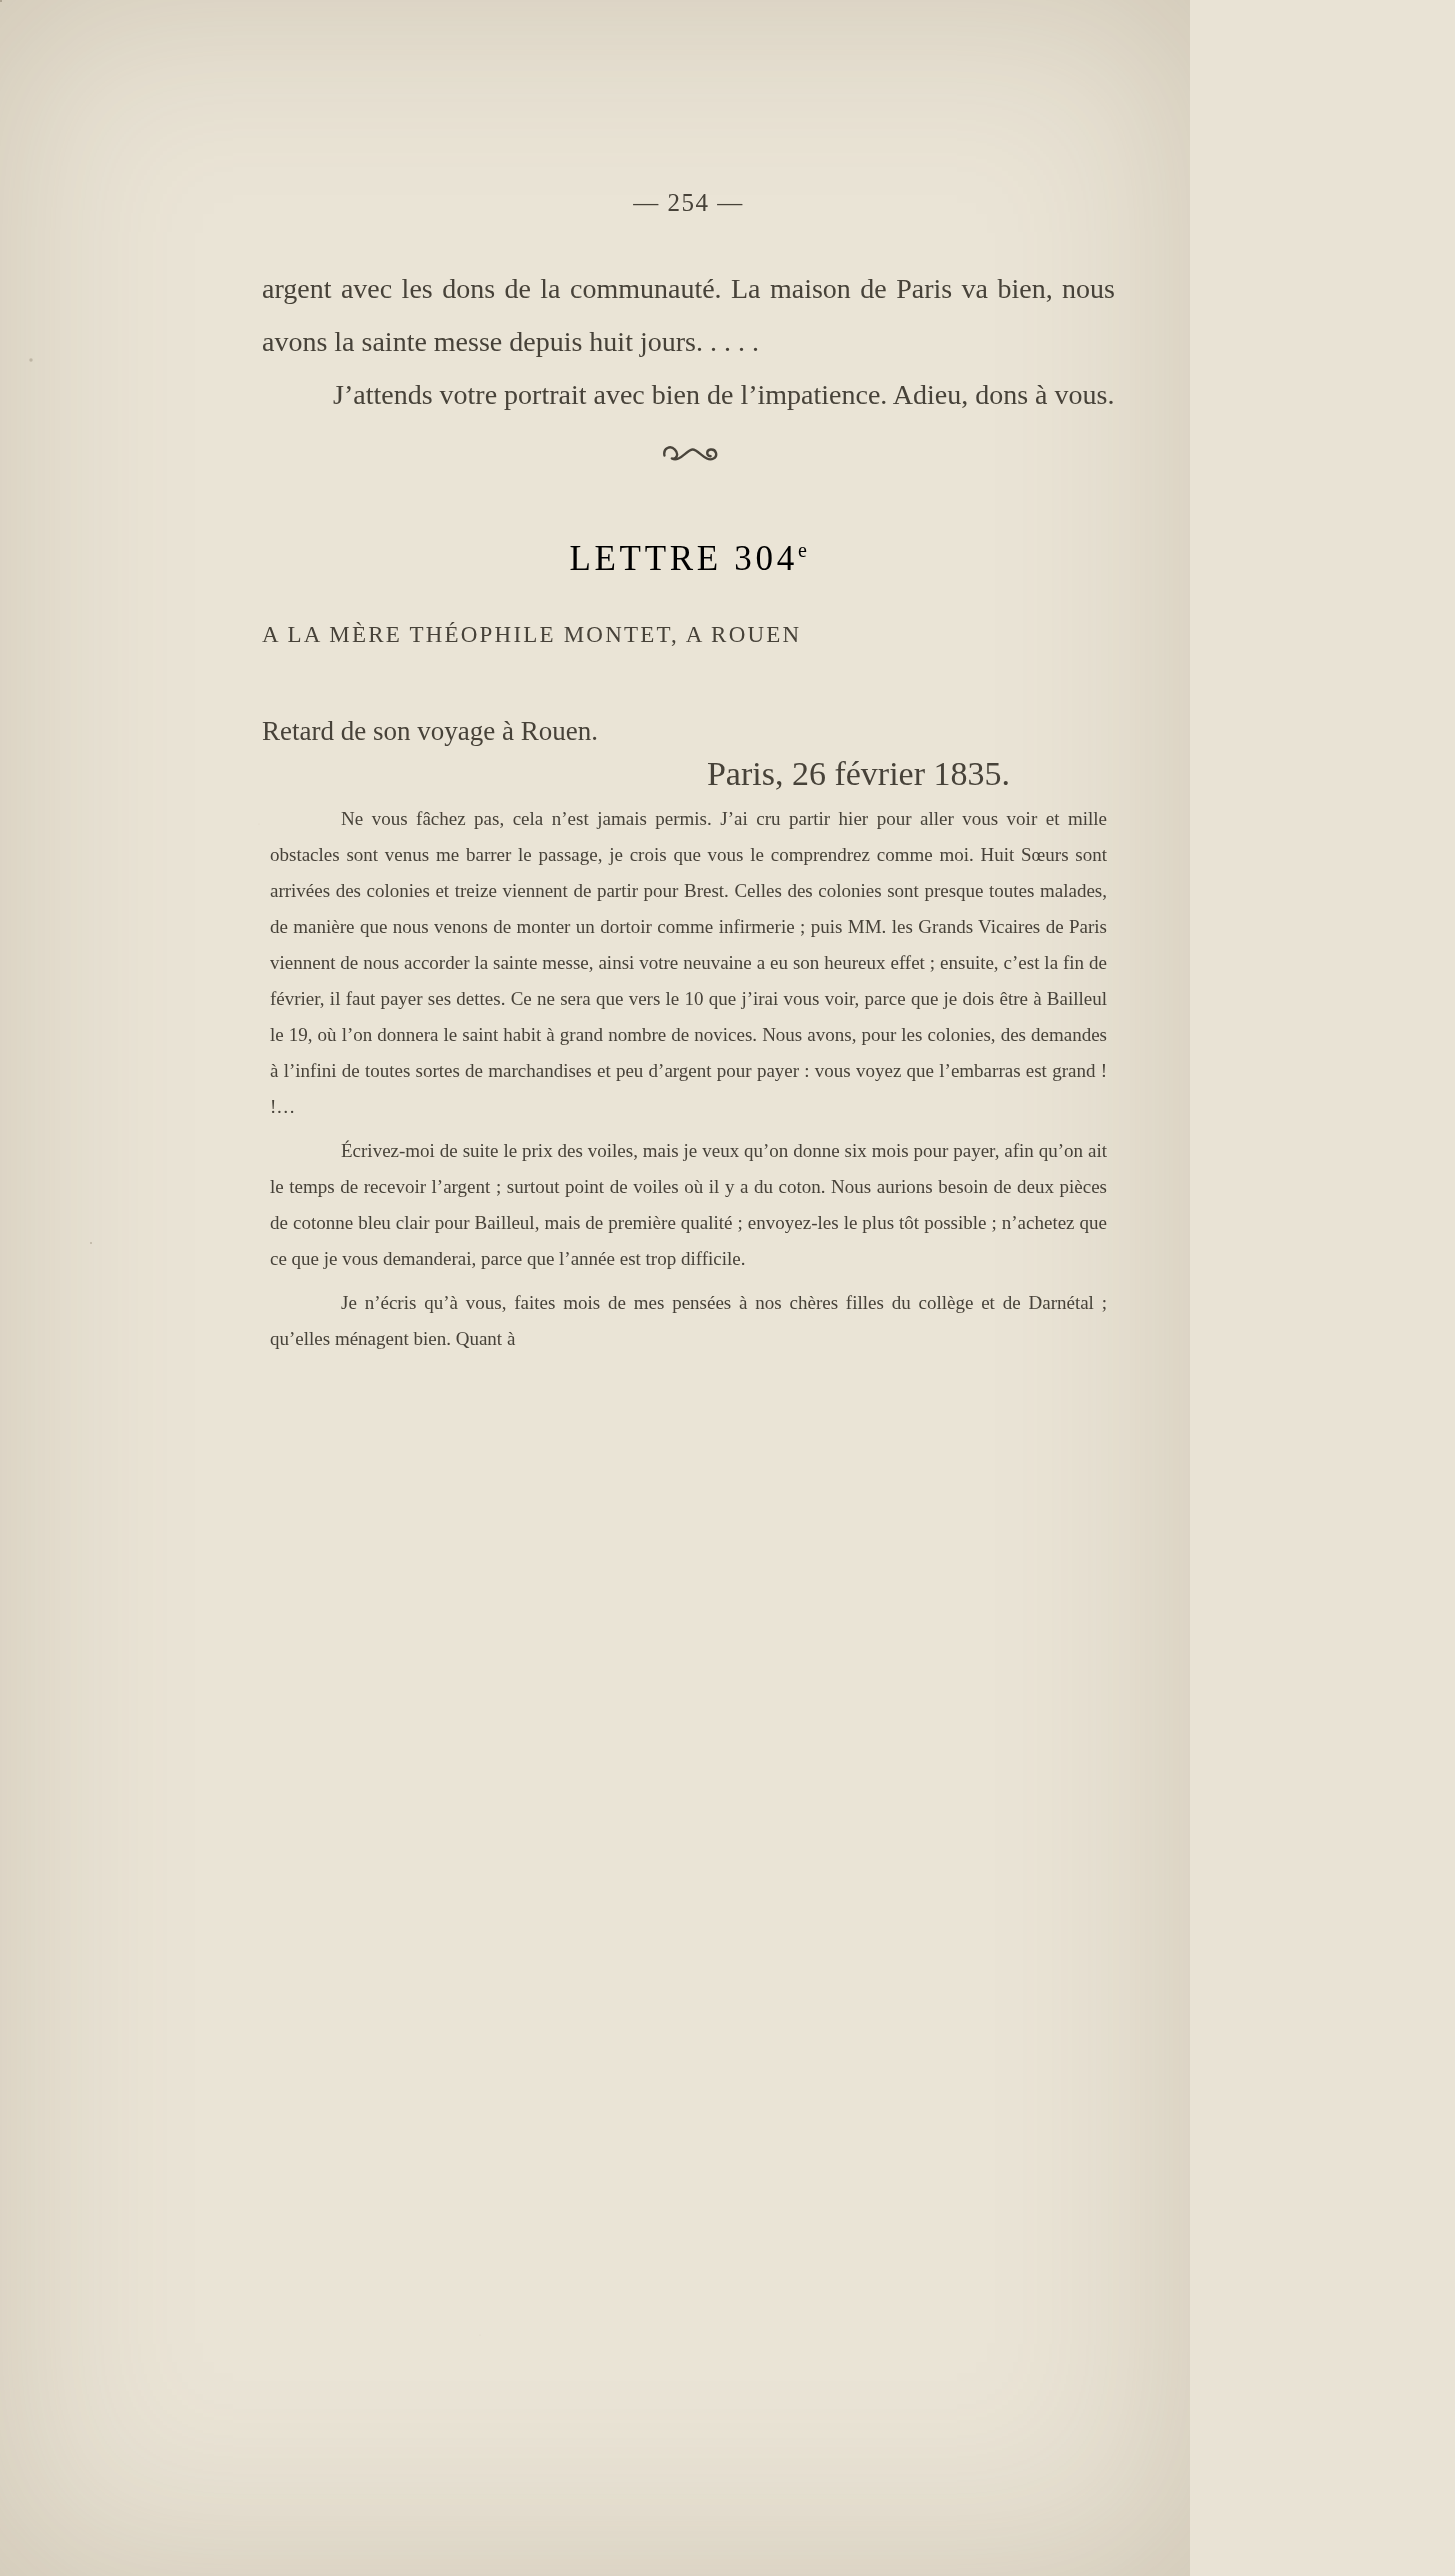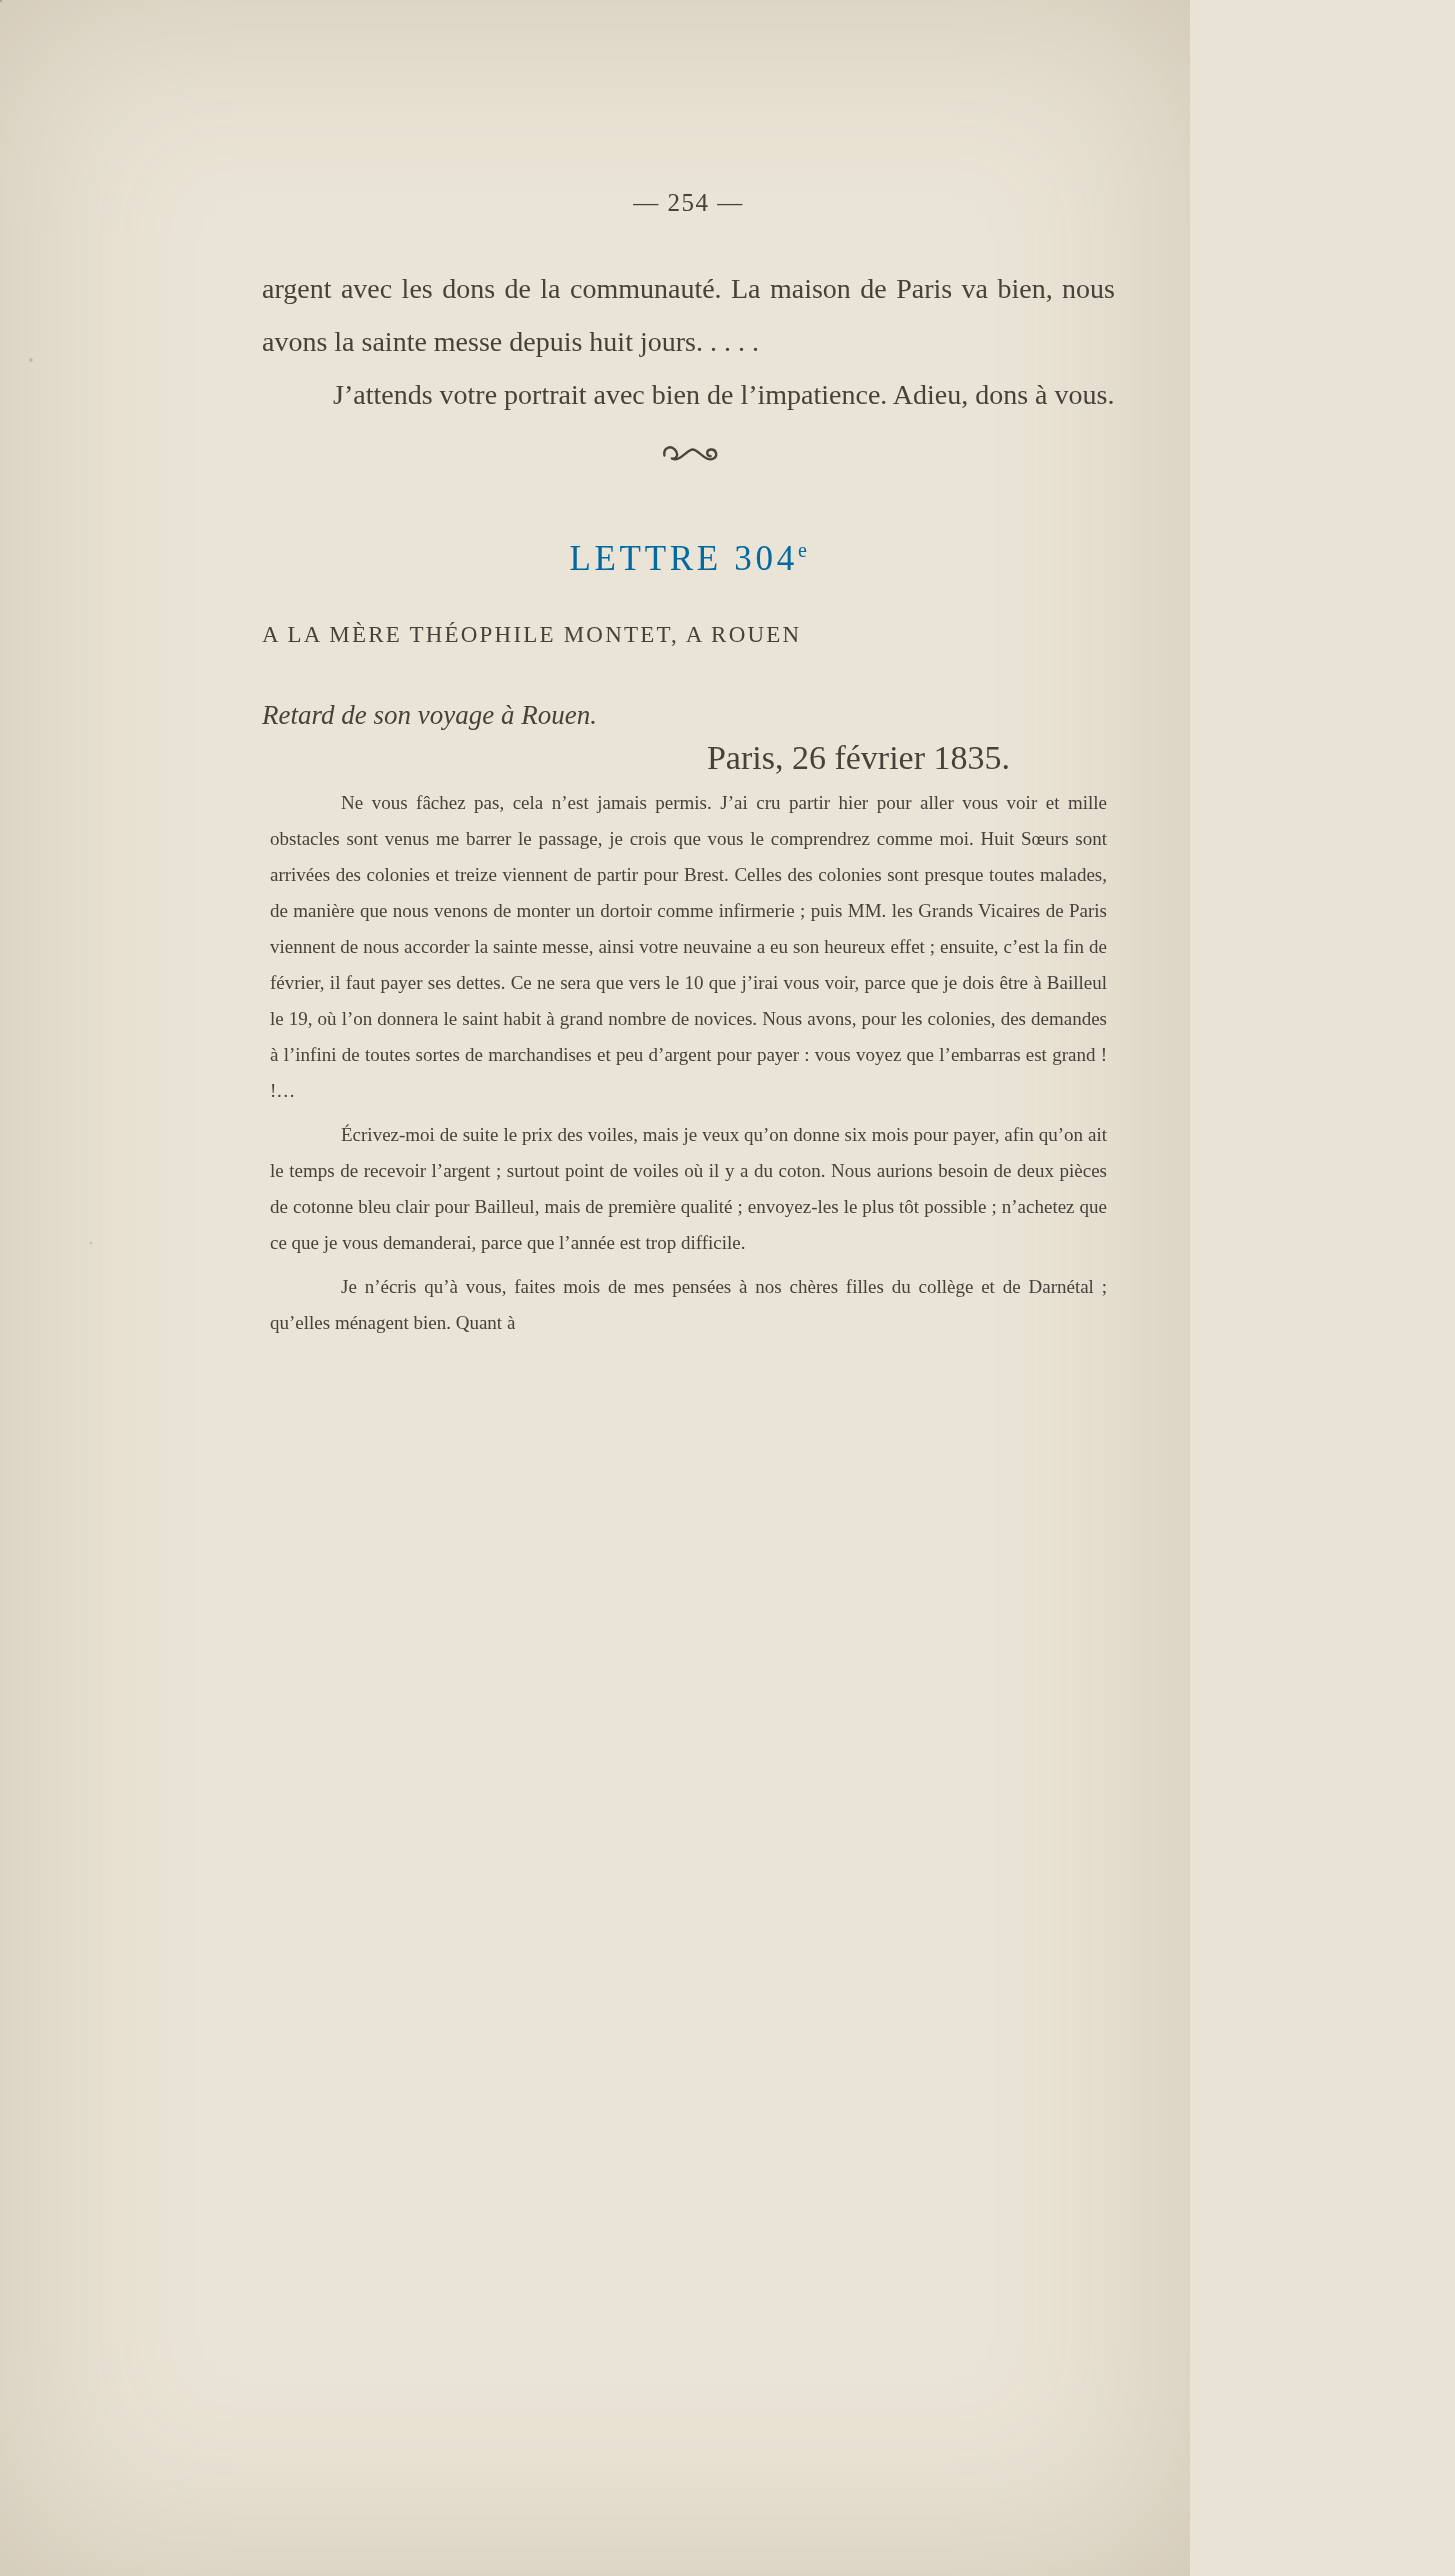--- a/index.html
+++ b/index.html
@@ -35,34 +35,33 @@
     text-align:center;
     margin-top:18px;
     height:33px;
   }
   h1.title{
     text-align:center;
     font-weight:normal;
     font-size:35px;
     letter-spacing:3.7px;
     margin:67px 0 0 0;
-    color:#0369a1;
+    color:#000000;
   }
   h1.title sup{ font-size:20px; letter-spacing:0.7px; }
   h2.recipient{
     text-align:left;
     font-weight:normal;
     font-size:23px;
     letter-spacing:2.2px;
     margin:43px 0 0 0;
   }
   .subject{
-    font-style:italic;
     font-size:27px;
-    margin:52px 0 0 0;
+    margin:68px 0 0 0;
   }
   .dateline{
     text-align:right;
     font-size:34px;
     margin:7.5px 105px 0 0;
   }
   .salutation{
     font-size:28px;
     margin:21px 0 19.5px 196px;
   }

